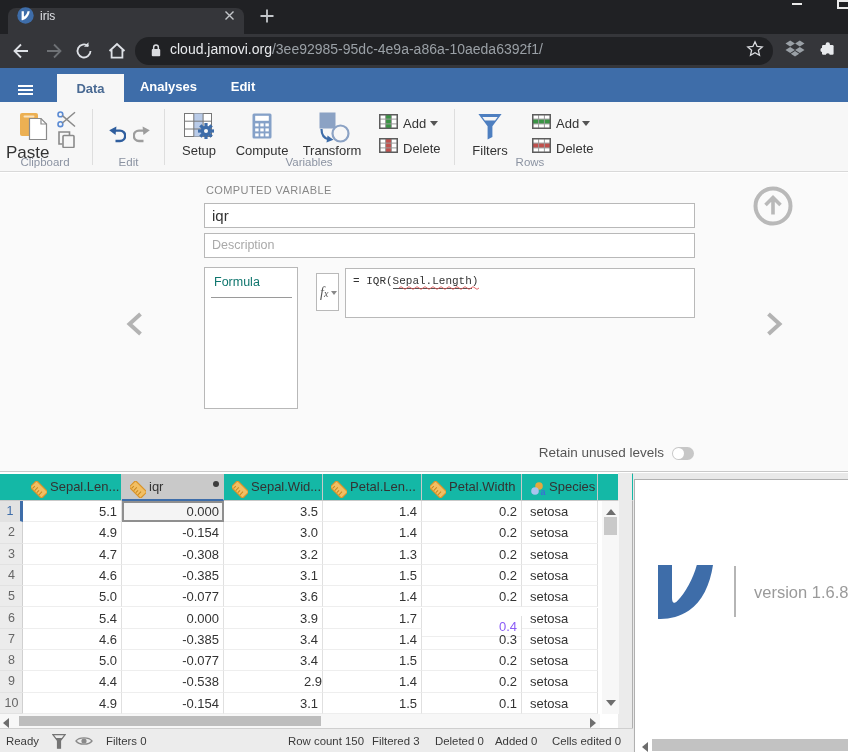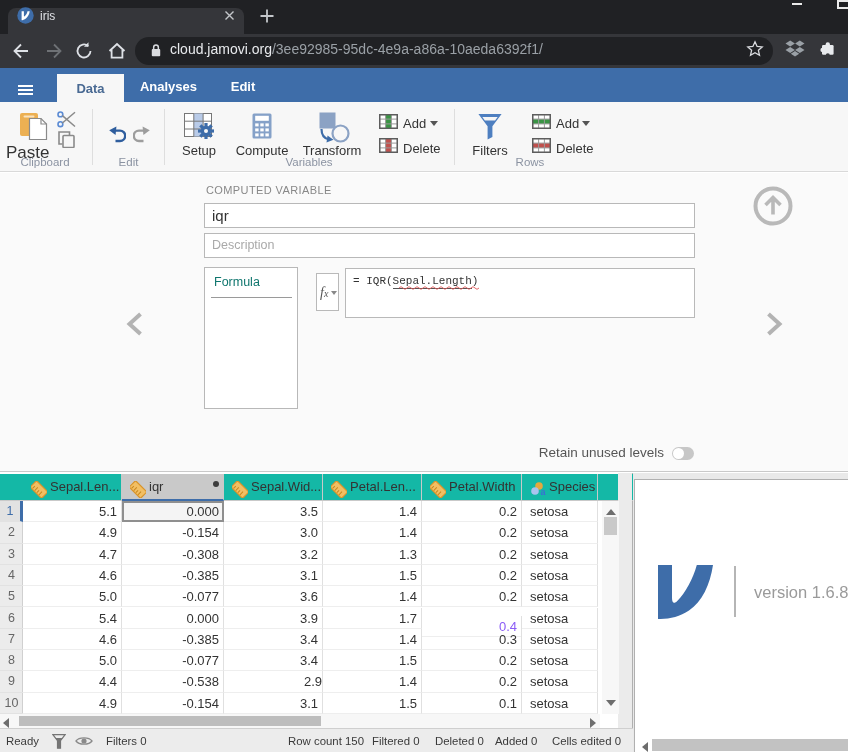--- a/index.html
+++ b/index.html
@@ -396,21 +396,21 @@
         <svg class="abs" style="left:52px;top:5px;" width="14" height="15" viewBox="0 0 14 15">
           <path d="M0.9 0.7 H13.1 L8.5 6.6 V14.2 H5.5 V6.6 Z" fill="none" stroke="#757575" stroke-width="1.2"></path>
           <path d="M3.2 4 H10.8 L8.5 6.9 V14.2 H5.5 V6.9 Z" fill="#757575"></path>
         </svg>
         <svg class="abs" style="left:75px;top:6px;" width="18" height="12" viewBox="0 0 18 12">
           <path d="M1 6 C4 1.8 14 1.8 17 6 C14 10.2 4 10.2 1 6 Z" fill="none" stroke="#8a8a8a" stroke-width="1.3"></path>
           <circle cx="9" cy="6" r="2.6" fill="#8a8a8a"></circle>
         </svg>
         <span class="abs" style="left:106px;top:6px;">Filters 0</span>
         <span class="abs" style="left:288px;top:6px;">Row count 150</span>
-        <span class="abs" style="left:372px;top:6px;">Filtered 0</span>
+        <span class="abs" style="left:372px;top:6px;">Filtered 3</span>
         <span class="abs" style="left:435px;top:6px;">Deleted 0</span>
         <span class="abs" style="left:495px;top:6px;">Added 0</span>
         <span class="abs" style="left:552px;top:6px;">Cells edited 0</span>
       </div>
     </div>
 
     <div class="abs" style="left:634px;top:6px;width:214px;height:273px;background:#fff;border-left:1px solid #b0b0b0;border-top:1px solid #b0b0b0;">
       <svg class="abs" style="left:23px;top:85px;" width="56" height="54" viewBox="0 0 56 54">
         <path d="M 0 0 L 14 0 L 14 33 C 14 38 16 39.5 19.5 35.8 C 27.5 27.5 35 14 38.8 0 L 55 0 C 52 20 44 36.5 31 45.5 C 21.5 52 10.5 54.2 0 54 Z" fill="#3e6da9"></path>
       </svg>

